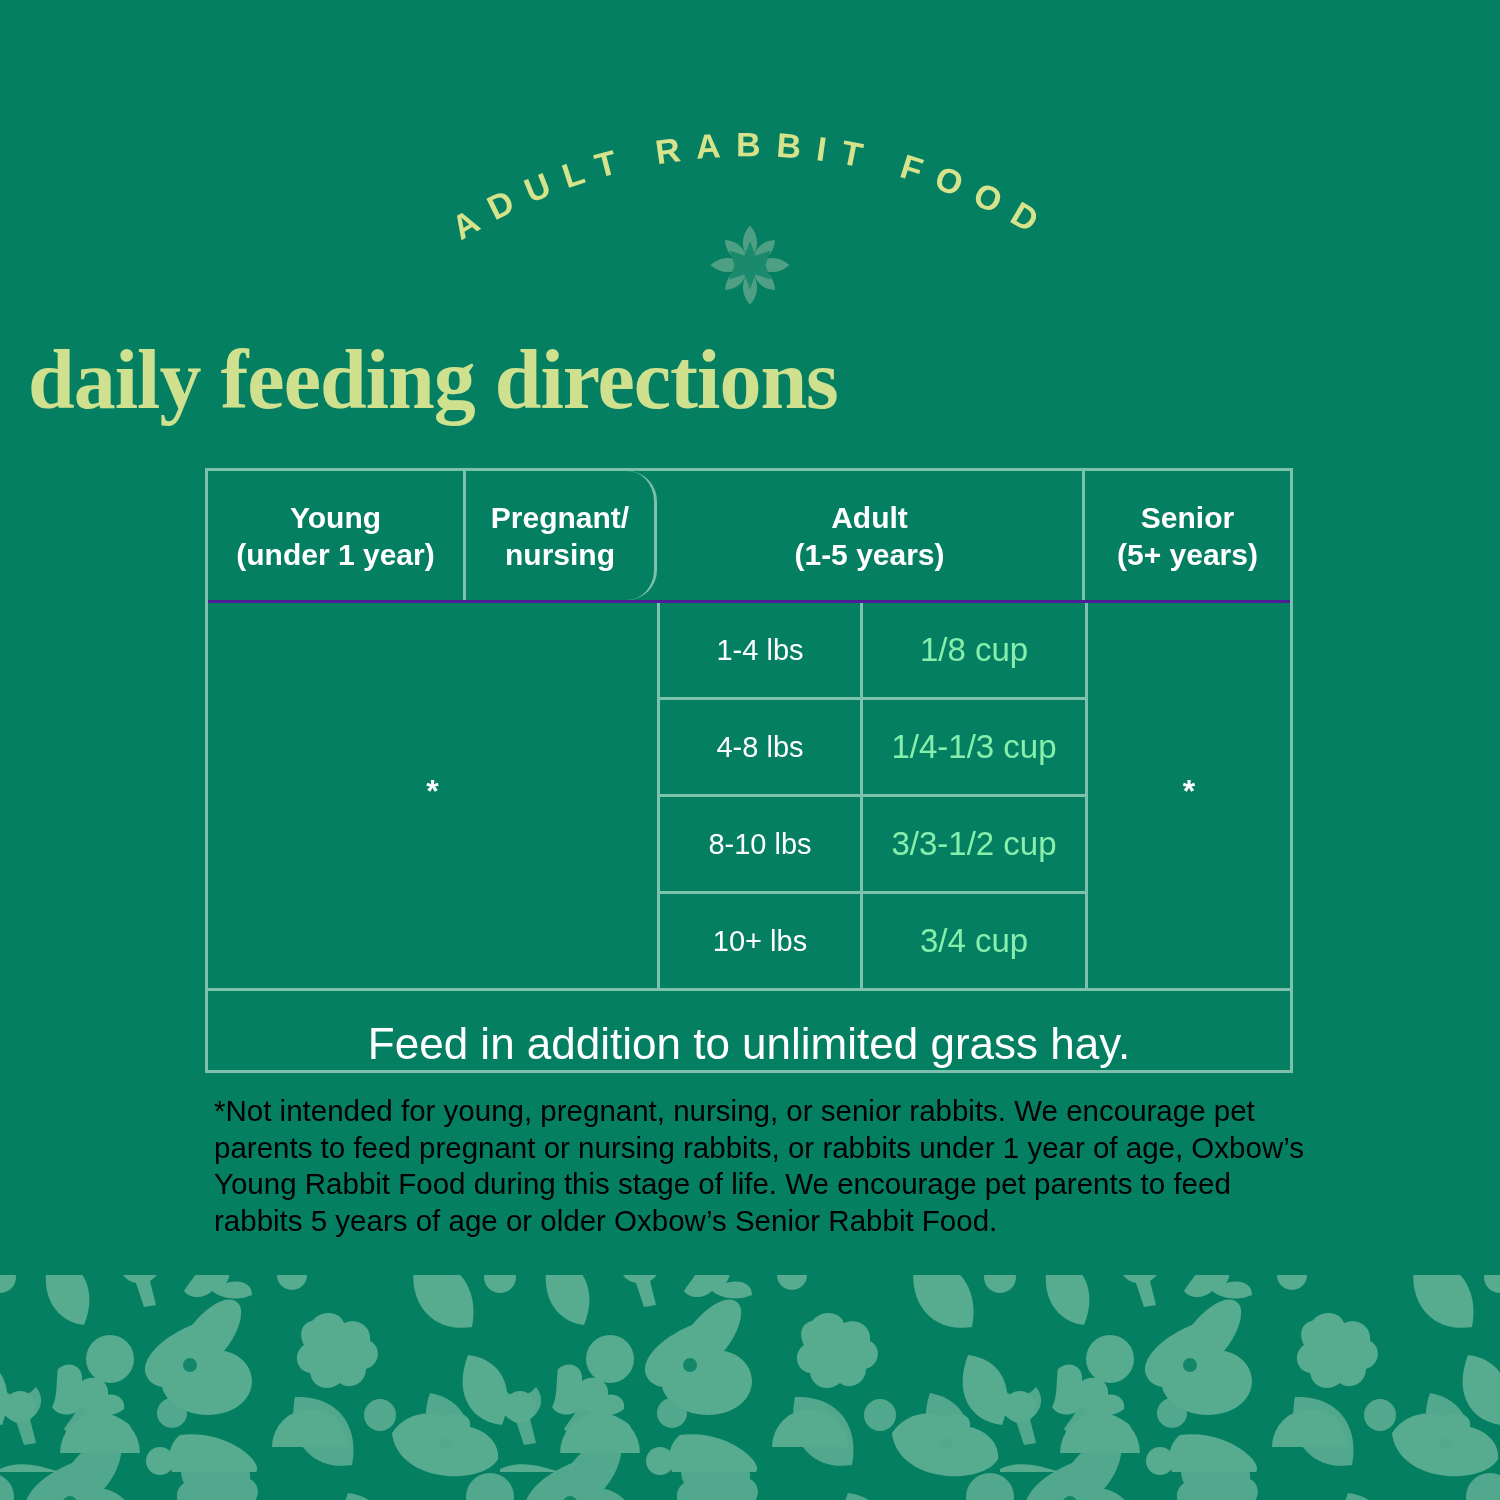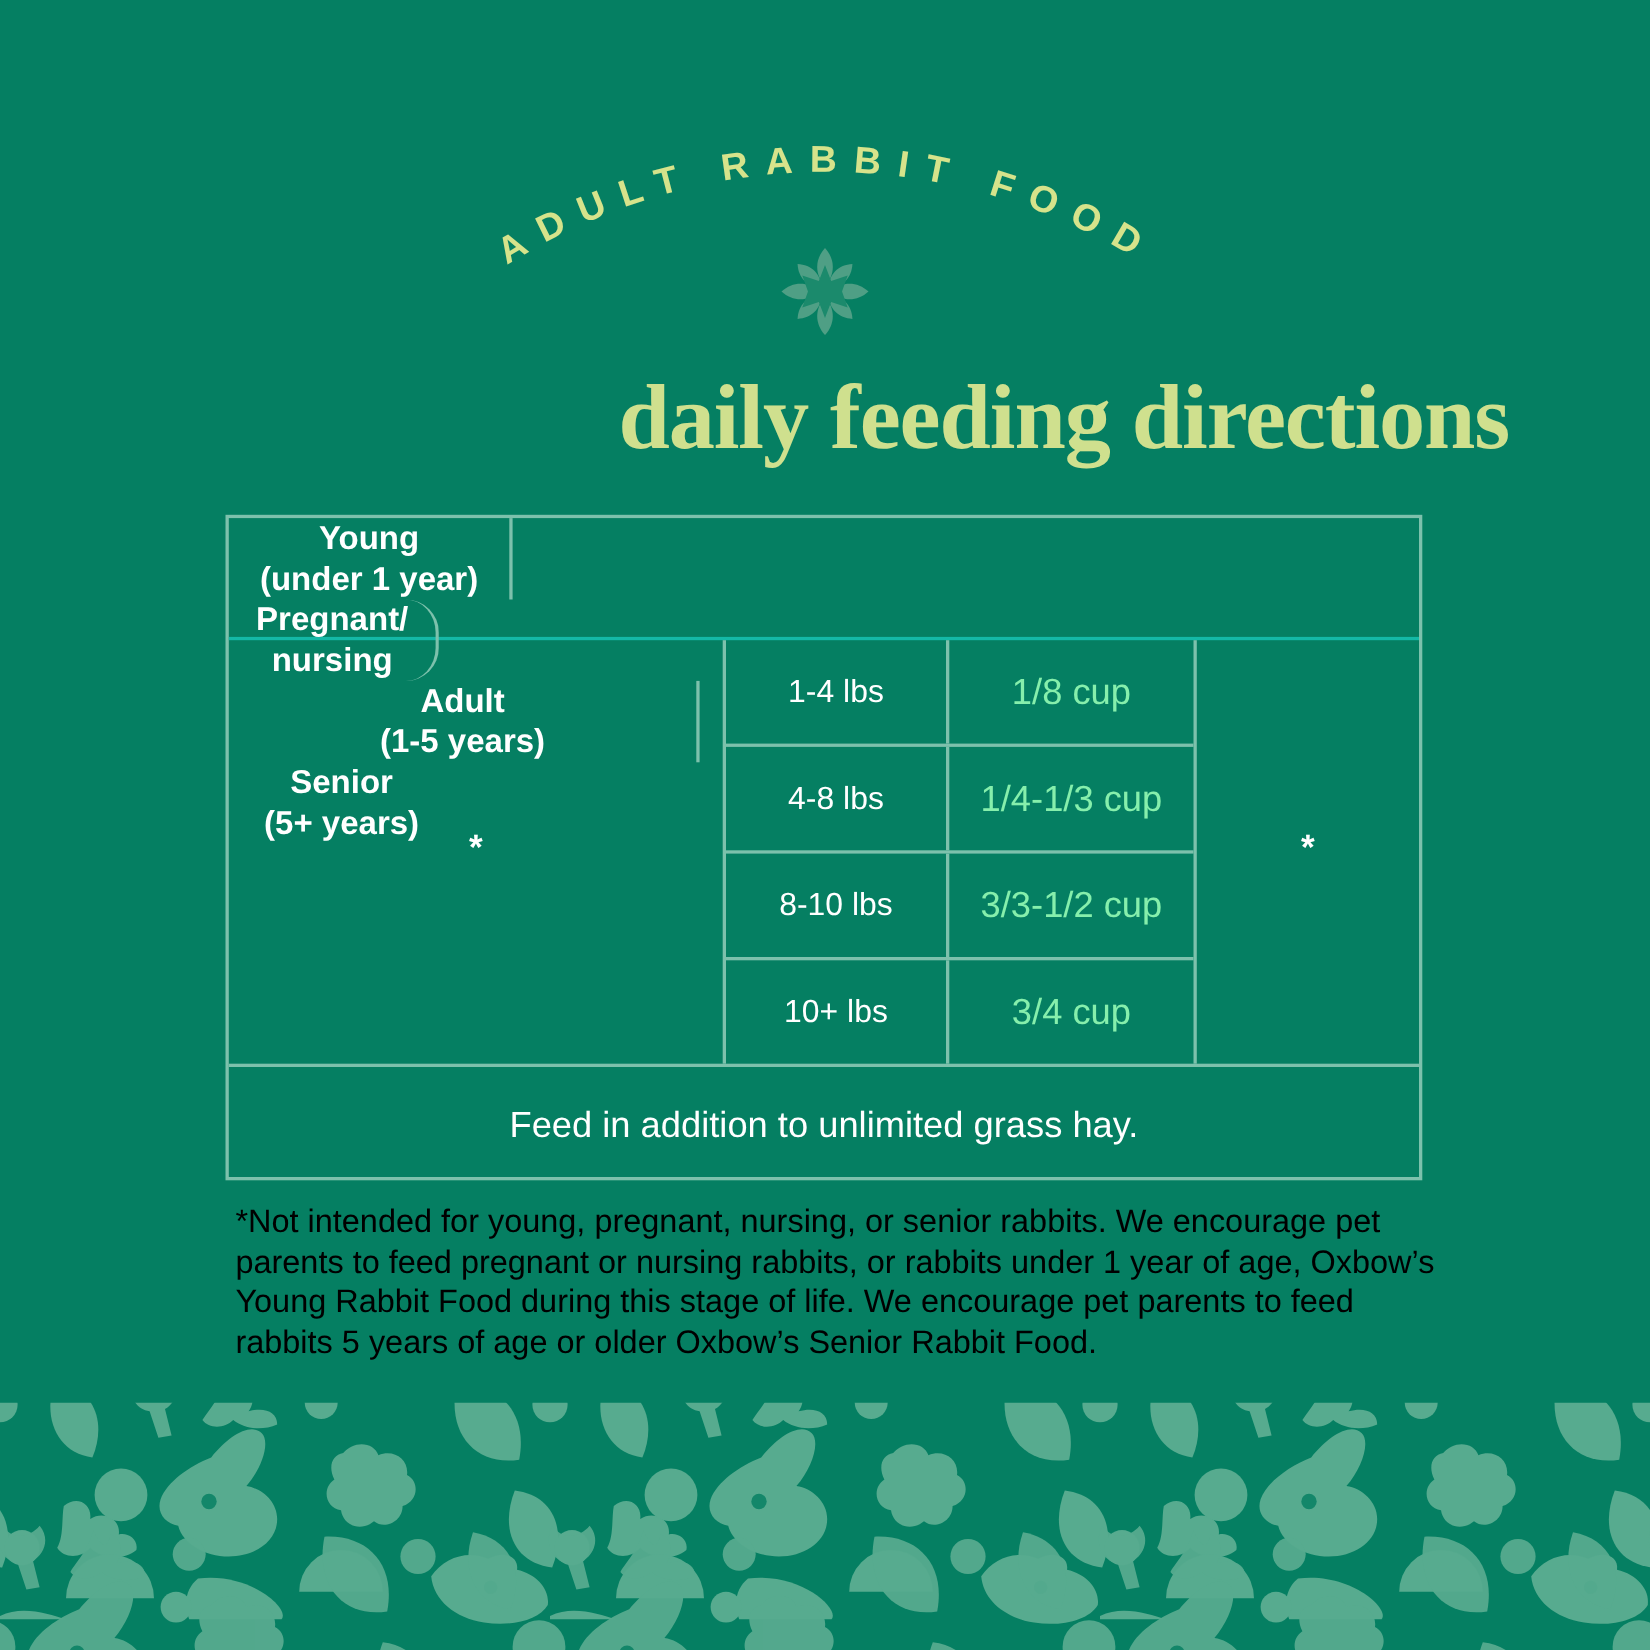--- a/index.html
+++ b/index.html
@@ -32,21 +32,21 @@
     left:750px; top:265px;
     transform:translate(-50%,-50%);
     width:86px; height:86px;
   }
 
   
   #page-title{
     position:absolute;
     left:0; top:332px;
     width:1372px;
-    text-align:right;
+    text-align:left;
     font-family:"Liberation Serif", serif;
     font-weight:bold;
     font-size:84px;
     line-height:96px;
     letter-spacing:-1px;
     color:#cfe08e;
     white-space:nowrap;
     padding-left:28px;
   }
 
@@ -54,23 +54,22 @@
   #feeding-table{
     position:absolute;
     left:205px; top:468px;
     width:1088px; height:605px;
     border:3px solid #7dc1ac;
   }
   .trow{ display:flex; }
 
   
   #table-head{
-    height:111px;
-    border-bottom:3px solid #14b8a6;
-    flex-direction:column;
+    height:132px;
+    border-bottom:3px solid #4c1d95;
   }
   #table-head .hcell{
     display:flex; flex-direction:column;
     align-items:center; justify-content:center;
     color:#ffffff;
     font-weight:bold;
     font-size:30px;
     line-height:37px;
     text-align:center;
     border-right:3px solid #7dc1ac;
@@ -119,21 +118,21 @@
     flex:1;
     display:flex; align-items:center; justify-content:center;
     color:#ffffff; font-size:32px; font-weight:bold;
     padding-bottom:8px;
   }
 
   
   #table-note{
     height:105px;
     display:flex; align-items:center; justify-content:center;
-    color:#ffffff; font-size:33px;
+    color:#ffffff; font-size:44px;
   }
 
   
   #footnote{
     position:absolute;
     left:214px; top:1093px;
     width:1094px;
     color:#000000;
     font-size:29.5px;
     line-height:36.5px;

